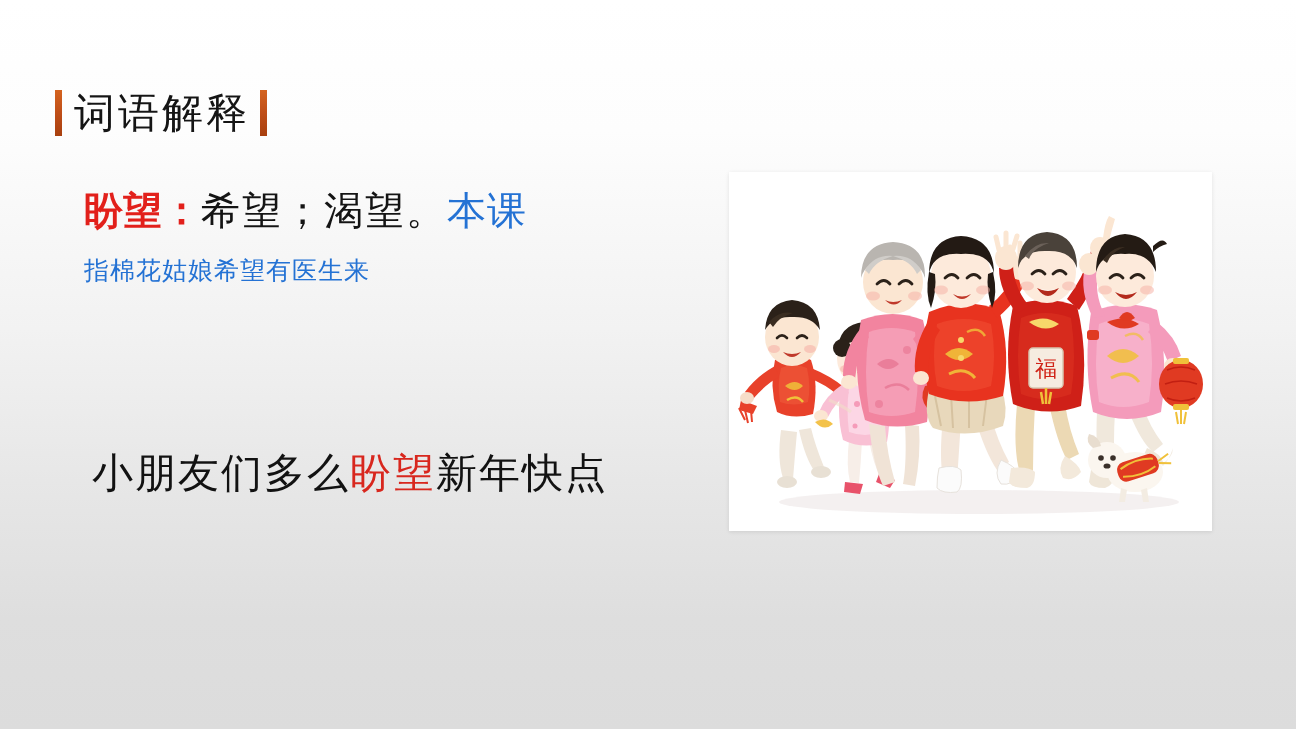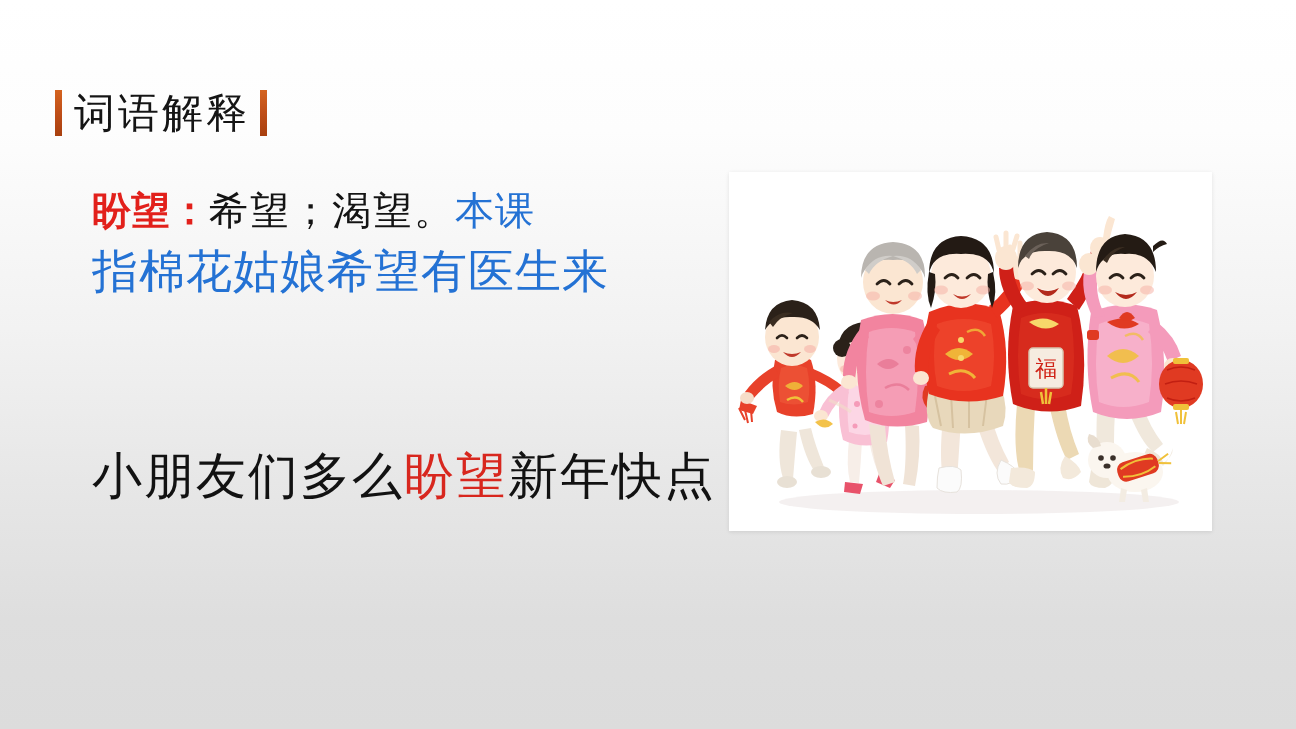--- a/index.html
+++ b/index.html
@@ -45,21 +45,21 @@
     color: #151515;
     letter-spacing: 3px;
     font-weight: 500;
     text-shadow: 1px 1px 0 rgba(255,255,255,0.9);
     white-space: nowrap;
   }
 
   
   .definition {
     position: absolute;
-    left: 92px;
+    left: 84px;
     top: 180px;
     width: 585px;
   }
   .def-line {
     font-size: 39px;
     line-height: 60px;
     white-space: nowrap;
     letter-spacing: 1px;
   }
   .word-red {
@@ -69,40 +69,41 @@
   }
   .gloss-black {
     color: #141414;
     letter-spacing: 2px;
   }
   .gloss-blue {
     color: #2472d4;
     letter-spacing: 1px;
   }
   .def-line-2, .def-line-3 {
-    font-size: 46px;
+    font-size: 25px;
     line-height: 60px;
     color: #2472d4;
     white-space: nowrap;
     letter-spacing: 1px;
   }
 
   
   .example {
     position: absolute;
     left: 92px;
     top: 437px;
     width: 620px;
   }
   .ex-line {
-    font-size: 50px;
+    font-size: 41px;
     line-height: 78px;
     color: #121212;
     white-space: nowrap;
     letter-spacing: 2px;
+    font-family: Liberation Mono, monospace;
   }
   .ex-highlight {
     color: #d8271e;
     letter-spacing: 2px;
   }
 
   
   .illustration {
     position: absolute;
     left: 729px;

